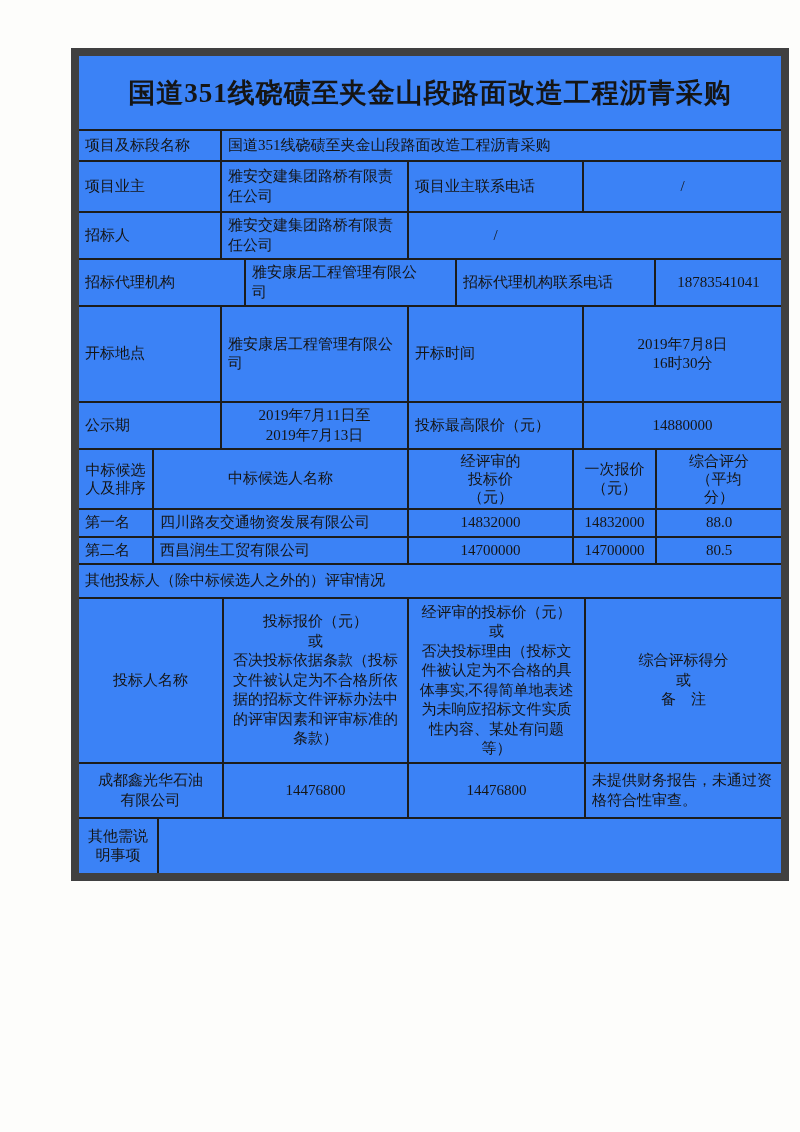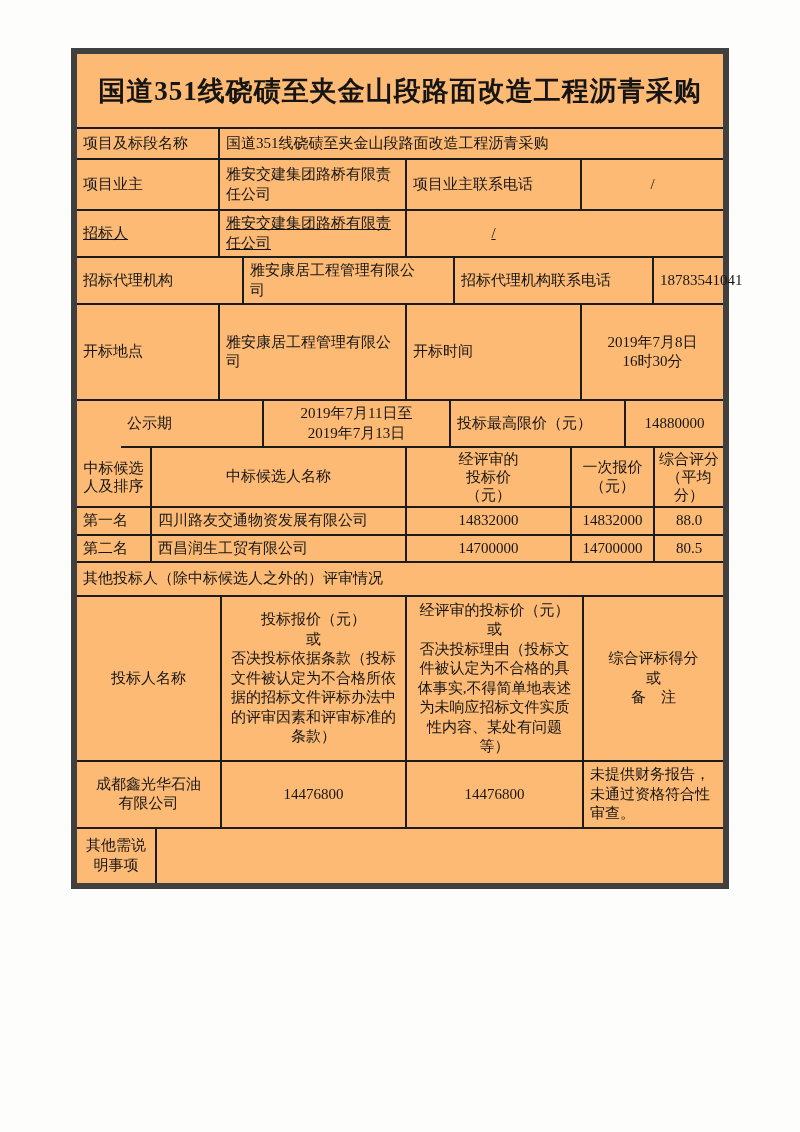--- a/index.html
+++ b/index.html
@@ -6,23 +6,23 @@
   html, body {
     width: 800px; height: 1132px;
     background: #fdfdfb;
     font-family: "Liberation Serif", "DejaVu Serif", serif;
     color: #151515;
     position: relative;
   }
   .doc {
     position: absolute;
     left: 71px; top: 48px;
-    width: 658px;
-    border: 6px solid #404040;
-    background: #fdba74;
+    width: 718px;
+    border: 8px solid #404040;
+    background: #3b82f6;
   }
   .title-row {
     min-height: 75px;
     display: flex; align-items: center; justify-content: center;
     font-size: 27px; font-weight: bold;
     letter-spacing: 1px;
     border-bottom: 2px solid #1c1c1c;
   }
   .row {
     display: grid;
@@ -42,24 +42,24 @@
     line-height: 1.3;
   }
   .c:first-child { border-left: none; }
   .ctr { justify-content: center; text-align: center; }
   .pre { white-space: pre-line; }
   .span3 { grid-column: 2 / 5; }
   .tight { line-height: 1.2; padding: 2px 3px; }
   
   .h-r0 { min-height: 31px; }
   .h-r1 { min-height: 51px; }
-  .h-r2 { min-height: 43px; text-decoration: underline; }
+  .h-r2 { min-height: 43px; }
   .h-r3 { min-height: 25px; gap: 24px; }
   .h-r4 { min-height: 96px; }
-  .h-r5 { min-height: 42px; margin-left: 44px; }
+  .h-r5 { min-height: 42px; }
   .h-ch { min-height: 55px; }
   .h-c1 { min-height: 24px; }
   .h-c2 { min-height: 22px; }
   .h-ot { min-height: 34px; }
   .h-dh { min-height: 165px; }
   .h-dr { min-height: 55px; }
   .h-nt { min-height: 54px; }
 </style>
 </head>
 <body>

